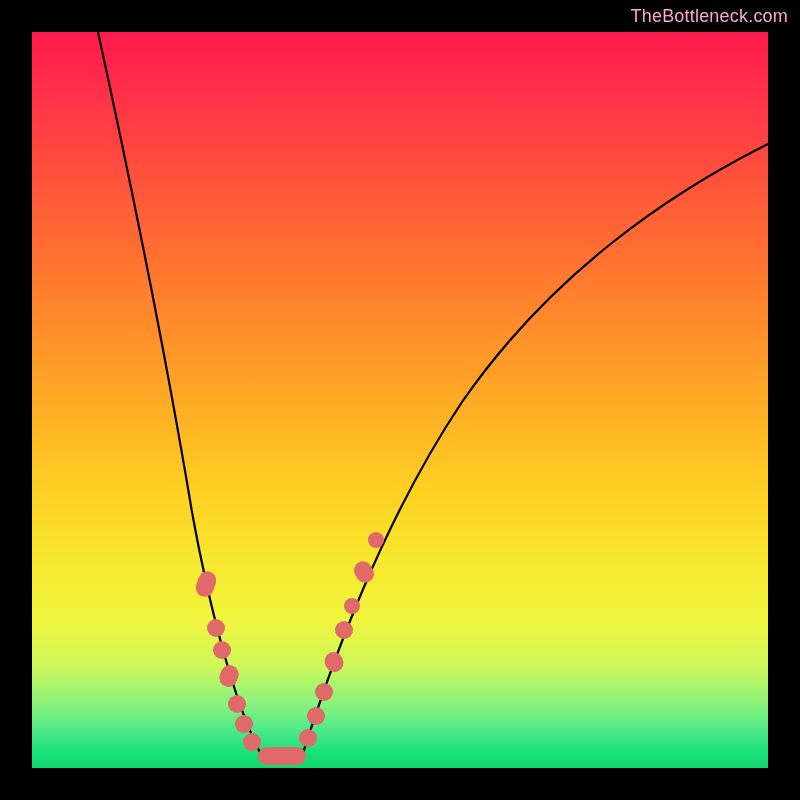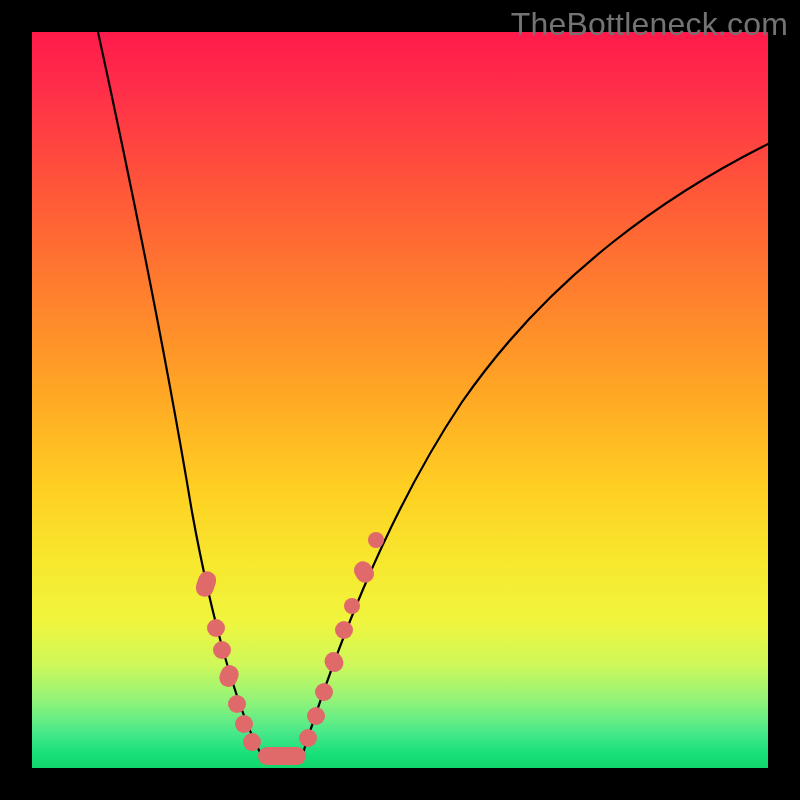--- a/index.html
+++ b/index.html
@@ -14,22 +14,22 @@
   .stage {
     position: relative;
     width: 800px;
     height: 800px;
     background: #000;
   }
   .watermark {
     position: absolute;
     top: 6px;
     right: 12px;
-    color: #737373;
-    font-size: 32px;
+    color: #f9a8d4;
+    font-size: 18px;
     font-weight: 500;
     letter-spacing: 0.2px;
     z-index: 10;
     user-select: none;
   }
   .plot-frame {
     position: absolute;
     left: 32px;
     top: 32px;
     width: 736px;

